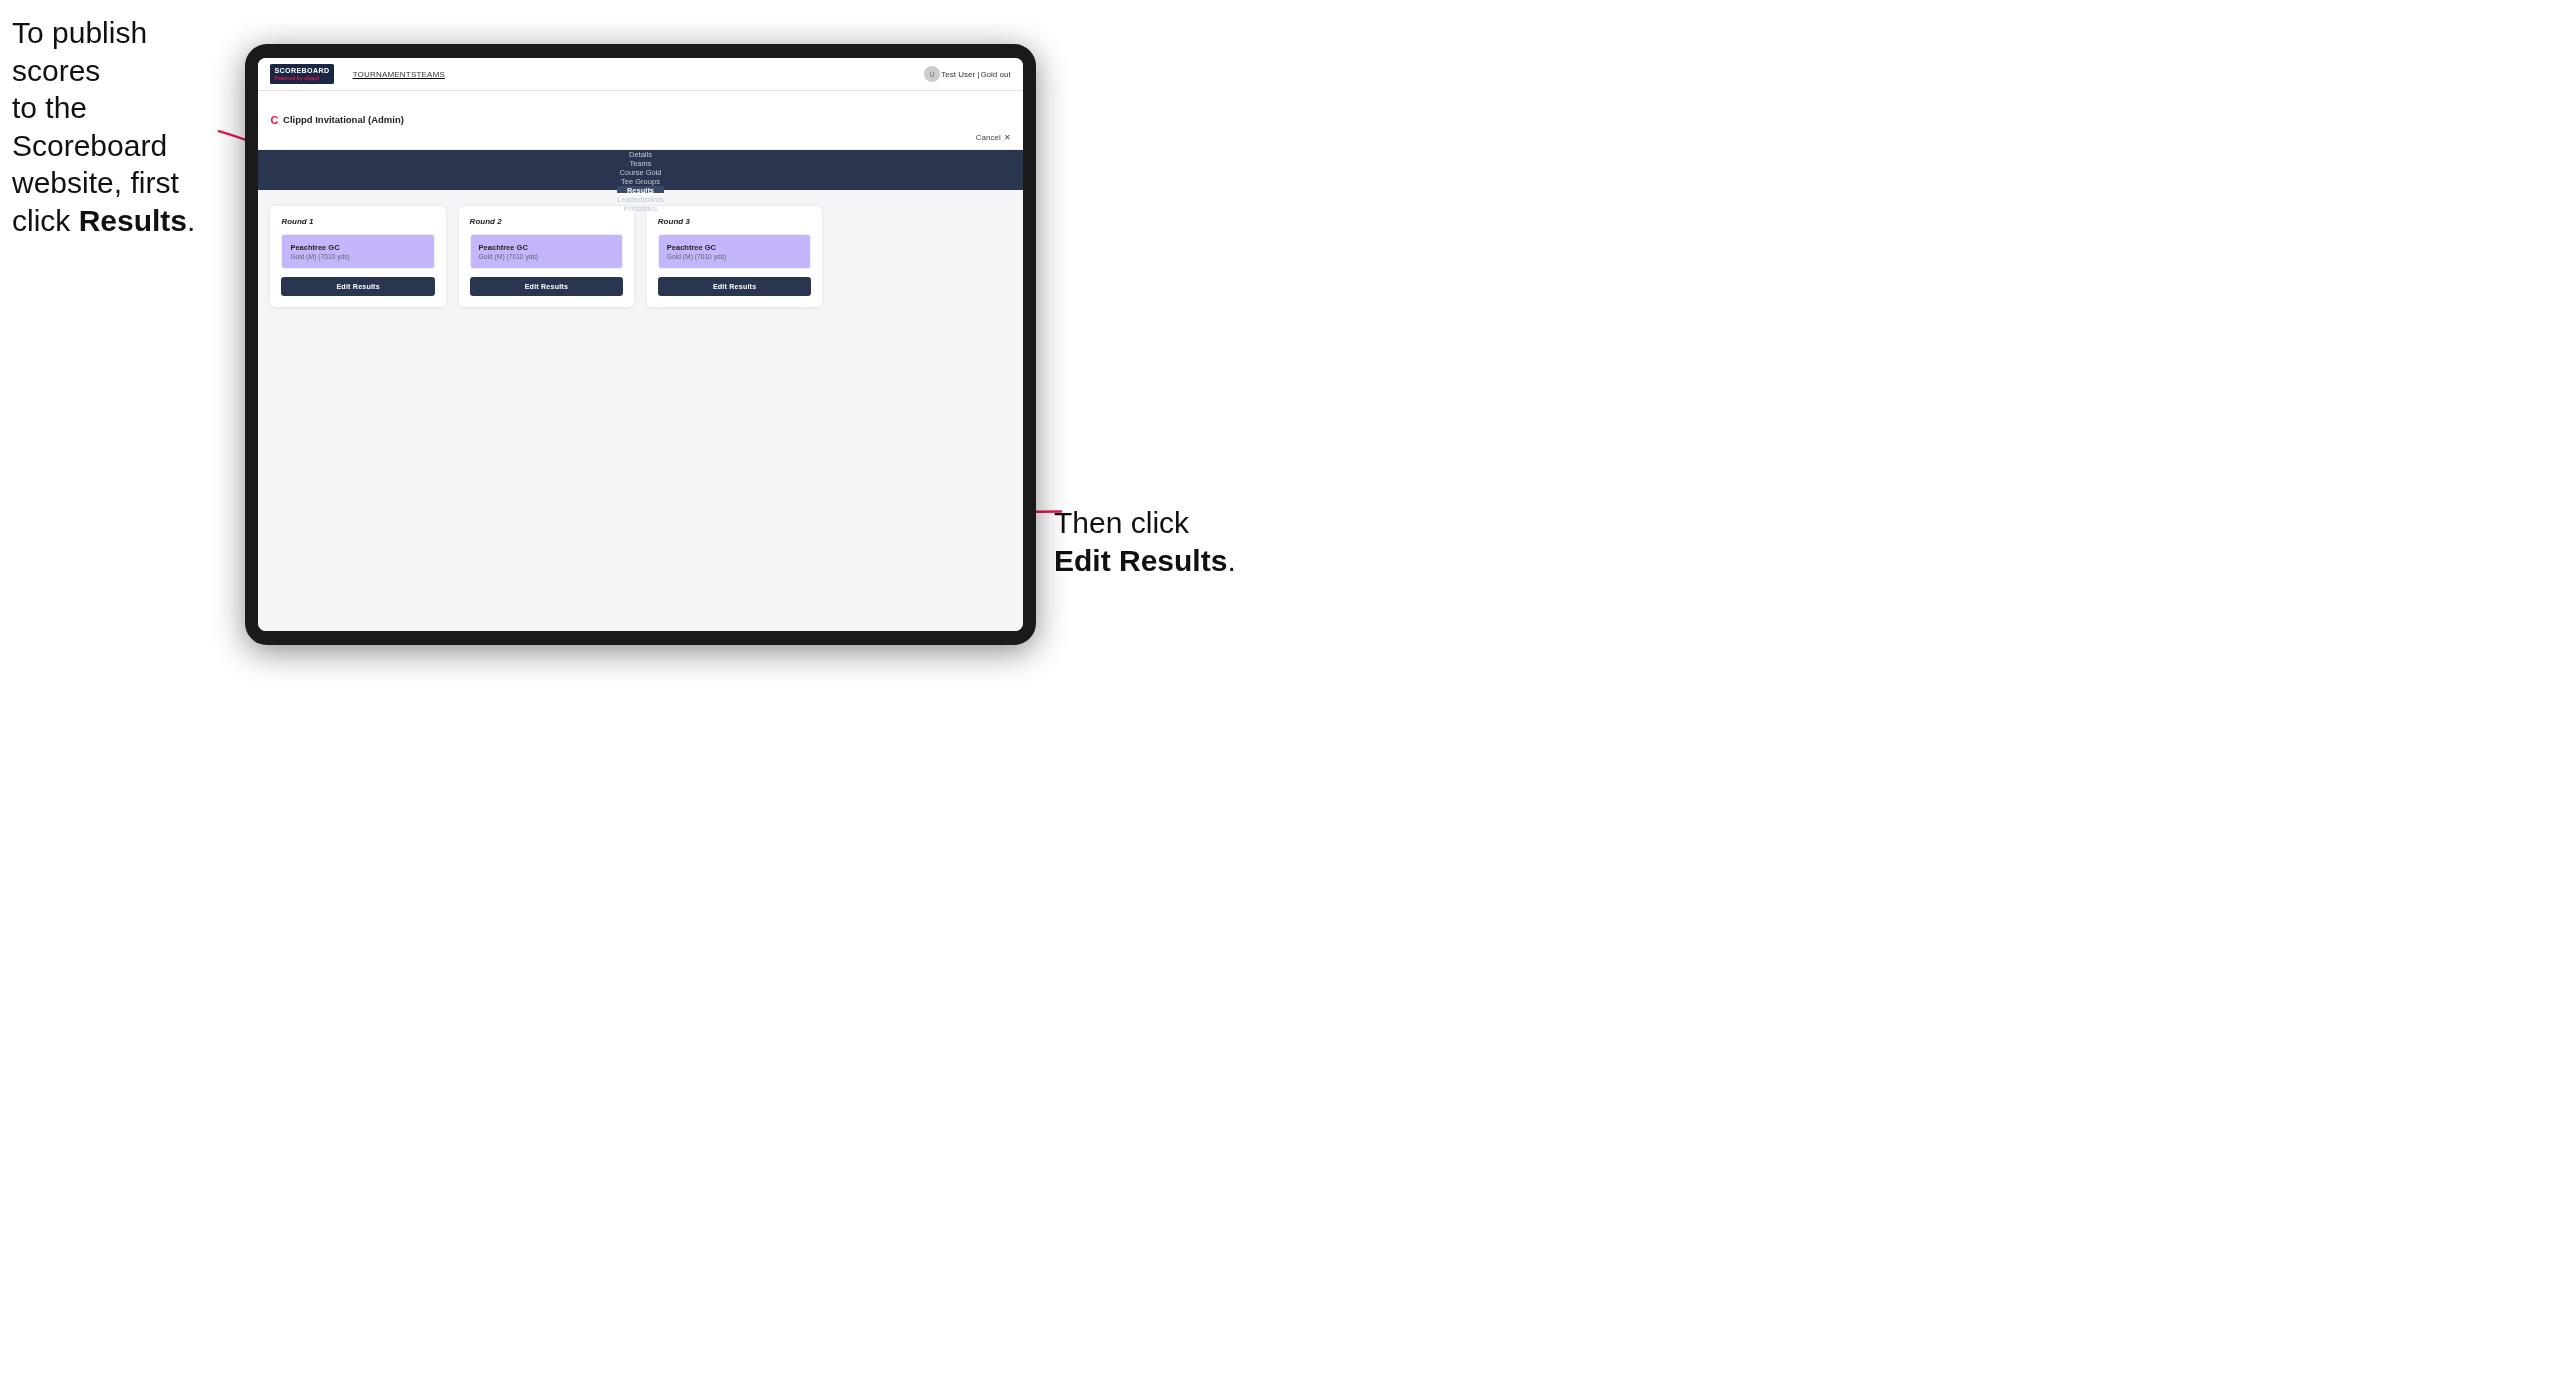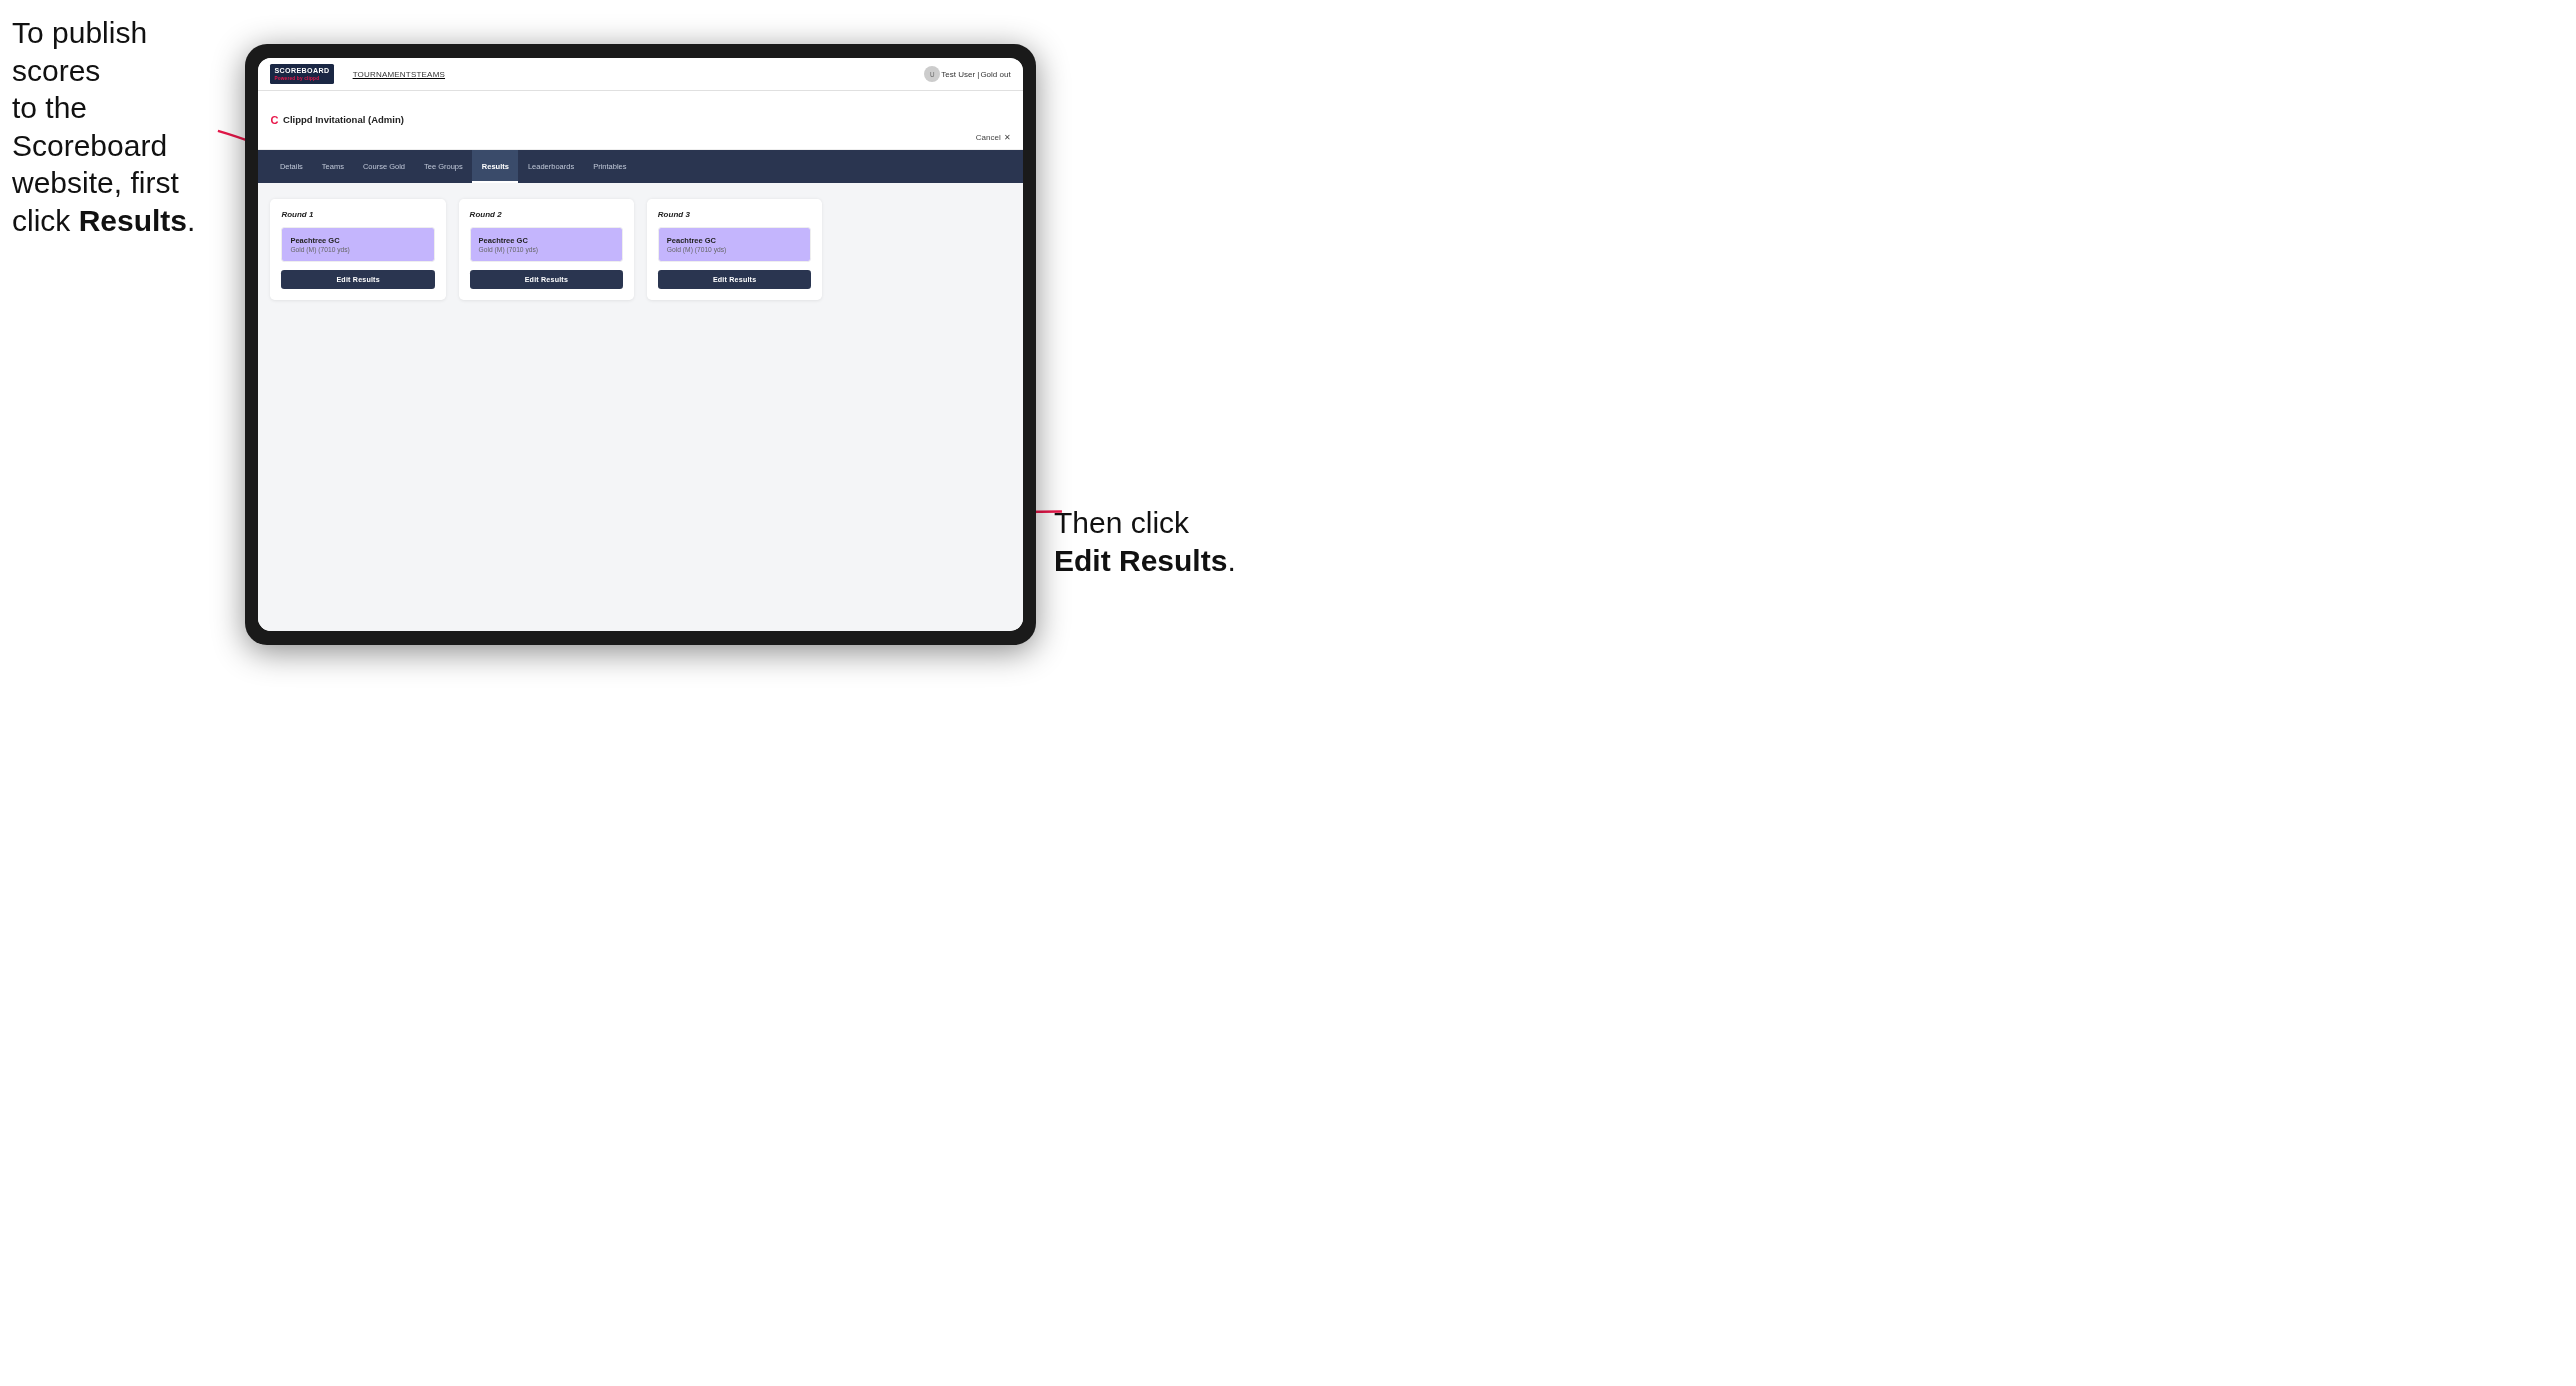--- a/index.html
+++ b/index.html
@@ -53,21 +53,21 @@
       background: #1a1a1a;
       border-radius: 22px;
       box-shadow: 0 6.3px 32px rgba(0,0,0,0.45);
       padding: 14.2px 12.7px;
     }
 
     .tablet-screen {
       width: 100%;
       height: 100%;
       background: #f5f5f5;
-      border-radius: 13px;
+      border-radius: 8px;
       overflow: hidden;
       display: flex;
       flex-direction: column;
     }
 
     
     .top-nav {
       background: #ffffff;
       border-bottom: 0.8px solid #e0e0e0;
       display: flex;
@@ -169,22 +169,23 @@
       gap: 3.2px;
       margin-top: 36px;
     }
 
     
     .tab-bar {
       background: #2a3550;
       display: flex;
       align-items: center;
       padding: 0 12.7px;
-      height: 33px;
+      height: 40px;
       flex-shrink: 0;
+      flex-direction: column;
     }
 
     .tab-item {
       color: #c0c8d8;
       font-size: 7.5px;
       padding: 0 9.5px;
       height: 100%;
       display: flex;
       align-items: center;
       cursor: pointer;

